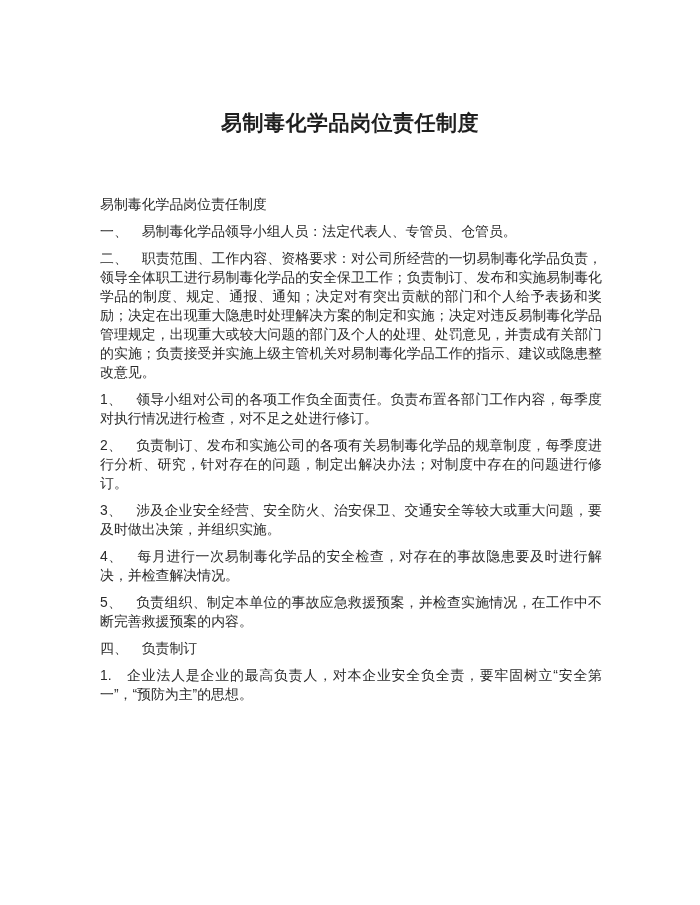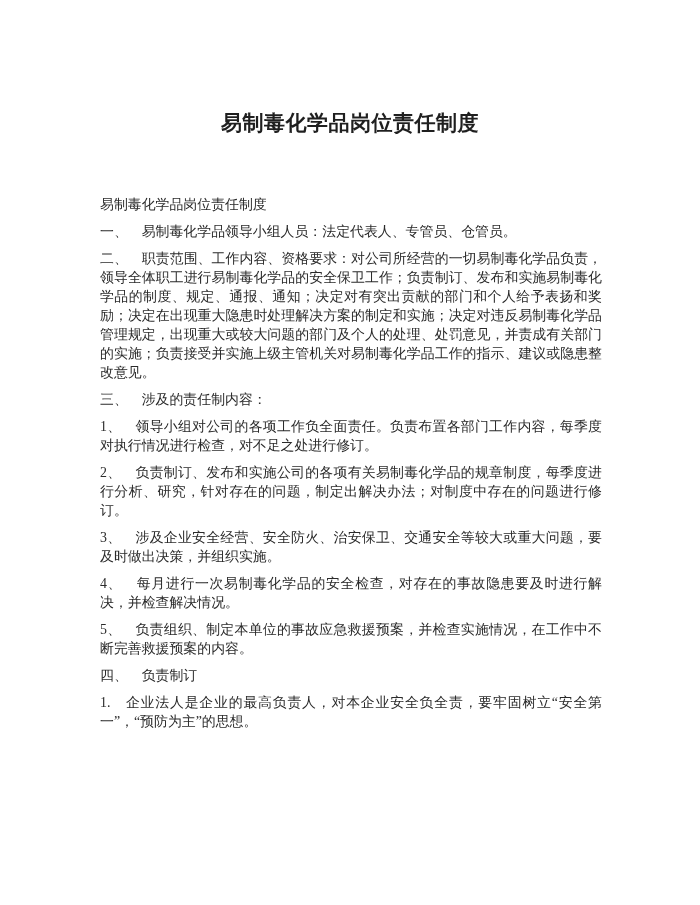--- a/index.html
+++ b/index.html
@@ -8,21 +8,21 @@
     background: #ffffff;
   }
   .page {
     position: relative;
     width: 700px;
     height: 905px;
     background: #ffffff;
     overflow: hidden;
     box-sizing: border-box;
     padding-top: 108px;
-    font-family: Liberation Serif, serif;
+    font-family: Liberation Sans, sans-serif;
     color: #2a2a2a;
   }
   .doc-title {
     margin: 0 0 57px 0;
     text-align: center;
     font-size: 21px;
     line-height: 30px;
     font-weight: bold;
     letter-spacing: 0.5px;
     color: #1f1f1f;
@@ -43,21 +43,20 @@
 </head>
 <body>
 
 <div class="page">
   <h1 class="doc-title">易制毒化学品岗位责任制度</h1>
 
   <div class="doc-body">
     <p class="para">易制毒化学品岗位责任制度</p>
     <p class="para">一、　易制毒化学品领导小组人员：法定代表人、专管员、仓管员。</p>
     <p class="para">二、　职责范围、工作内容、资格要求：对公司所经营的一切易制毒化学品负责，领导全体职工进行易制毒化学品的安全保卫工作；负责制订、发布和实施易制毒化学品的制度、规定、通报、通知；决定对有突出贡献的部门和个人给予表扬和奖励；决定在出现重大隐患时处理解决方案的制定和实施；决定对违反易制毒化学品管理规定，出现重大或较大问题的部门及个人的处理、处罚意见，并责成有关部门的实施；负责接受并实施上级主管机关对易制毒化学品工作的指示、建议或隐患整改意见。</p>
-    <p class="para">三、　涉及的责任制内容：</p>
     <p class="para">1、　领导小组对公司的各项工作负全面责任。负责布置各部门工作内容，每季度对执行情况进行检查，对不足之处进行修订。</p>
     <p class="para">2、　负责制订、发布和实施公司的各项有关易制毒化学品的规章制度，每季度进行分析、研究，针对存在的问题，制定出解决办法；对制度中存在的问题进行修订。</p>
     <p class="para">3、　涉及企业安全经营、安全防火、治安保卫、交通安全等较大或重大问题，要及时做出决策，并组织实施。</p>
     <p class="para">4、　每月进行一次易制毒化学品的安全检查，对存在的事故隐患要及时进行解决，并检查解决情况。</p>
     <p class="para">5、　负责组织、制定本单位的事故应急救援预案，并检查实施情况，在工作中不断完善救援预案的内容。</p>
     <p class="para">四、　负责制订</p>
     <p class="para">1.　企业法人是企业的最高负责人，对本企业安全负全责，要牢固树立“安全第一”，“预防为主”的思想。</p>
   </div>
 </div>
 

